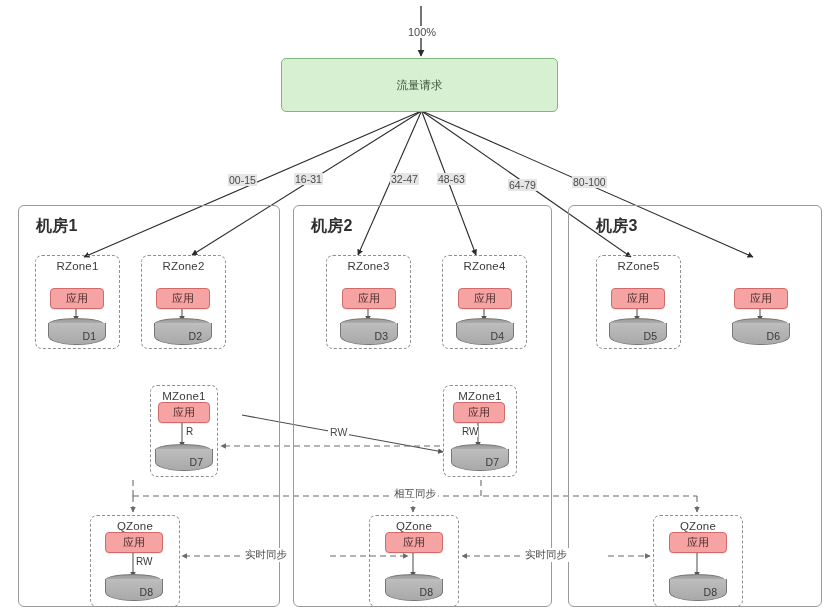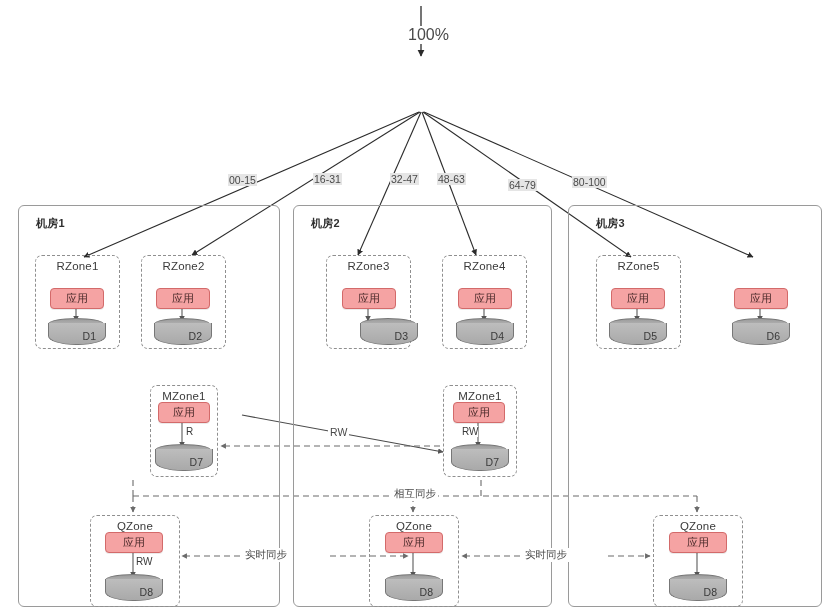--- a/index.html
+++ b/index.html
@@ -3,21 +3,21 @@
 <meta charset="utf-8">
 <style>
   html,body{margin:0;padding:0;background:#ffffff;}
   body{width:836px;height:612px;position:relative;overflow:hidden;
        font-family:"Liberation Sans","DejaVu Sans",sans-serif;
        color:#3b3b3b;-webkit-font-smoothing:antialiased;}
   #canvas{position:absolute;left:0;top:0;width:836px;height:612px;}
   svg.layer{position:absolute;left:0;top:0;width:836px;height:612px;pointer-events:none;}
 
   .dc{position:absolute;border:1px solid #9a9a9a;border-radius:6px;background:transparent;}
-  .dc-label{position:absolute;font-size:11px;font-weight:bold;color:#2f2f2f;letter-spacing:.3px;}
+  .dc-label{position:absolute;font-size:16px;font-weight:bold;color:#2f2f2f;letter-spacing:.3px;}
 
   .zone{position:absolute;border:1.4px dashed #8f8f8f;border-radius:7px;background:transparent;}
   .zone-title{position:absolute;width:100%;top:4px;left:0;text-align:center;
               font-size:11.5px;color:#3a3a3a;letter-spacing:.2px;}
 
   .app{position:absolute;height:19px;border:1px solid #d36a6a;border-radius:4px;
        background:#f5a3a3;display:flex;align-items:center;justify-content:center;
        font-size:11px;color:#4a2a2a;box-shadow:0 1px 0 rgba(0,0,0,.08);}
 
   .db{position:absolute;width:56px;height:28px;}
@@ -27,21 +27,21 @@
             border-radius:0 0 28px 28px/0 0 9px 9px;}
   .db .top{position:absolute;left:0;top:0;width:54px;height:10px;
            background:linear-gradient(180deg,#9c9c9c 0%,#c2c2c2 100%);
            border:1px solid #777;border-radius:50%;}
   .db .name{position:absolute;left:0;top:12px;width:48px;text-align:right;
             font-size:10.5px;color:#3a3a3a;}
 
   .edge-label{position:absolute;font-size:10.5px;color:#4a4a4a;background:#fff;
               padding:0 2px;white-space:nowrap;}
   .rw-label{position:absolute;font-size:10px;color:#3a3a3a;background:#fff;white-space:nowrap;}
-  .pct-label{position:absolute;font-size:16px;color:#4a4a4a;background:#fff;padding:0 2px;}
+  .pct-label{position:absolute;font-size:11px;color:#4a4a4a;background:#fff;padding:0 2px;}
   .split-label{position:absolute;font-size:10.5px;color:#4a4a4a;background:#e5e5e5;padding:0 1px;white-space:nowrap;}
 
   .gateway{position:absolute;border:1px solid #7fb77f;border-radius:5px;background:#d6f0d1;
            display:flex;align-items:center;justify-content:center;font-size:11.5px;color:#3e5c3e;}
 </style>
 </head>
 <body>
 
 <div id="canvas">
 
@@ -110,23 +110,24 @@
       <line x1="182" y1="421" x2="182" y2="447"></line>
       <line x1="478" y1="421" x2="478" y2="447"></line>
       <line x1="133" y1="551" x2="133" y2="577"></line>
       <line x1="413" y1="551" x2="413" y2="577"></line>
       <line x1="697" y1="551" x2="697" y2="577"></line>
     </g>
   </svg>
 
   <div class="pct-label" style="left:406px;top:26px;">100%</div>
 
+  <div class="gateway" style="left:281px;top:58px;width:275px;height:52px;">流量请求</div>
 
   <div class="split-label" style="left:228px;top:174px;">00-15</div>
-  <div class="split-label" style="left:313px;top:173px;">16-31</div>
+  <div class="split-label" style="left:294px;top:173px;">16-31</div>
   <div class="split-label" style="left:390px;top:173px;">32-47</div>
   <div class="split-label" style="left:437px;top:173px;">48-63</div>
   <div class="split-label" style="left:508px;top:179px;">64-79</div>
   <div class="split-label" style="left:572px;top:176px;">80-100</div>
 
   <div class="dc" style="left:18px;top:205px;width:260px;height:400px;"></div>
   <div class="dc-label" style="left:36px;top:216px;">机房1</div>
 
   <div class="zone" style="left:35px;top:255px;width:83px;height:92px;">
     <div class="zone-title">RZone1</div>
@@ -170,21 +171,21 @@
     <div class="name">D8</div>
   </div>
 
   <div class="dc" style="left:293px;top:205px;width:257px;height:400px;"></div>
   <div class="dc-label" style="left:311px;top:216px;">机房2</div>
 
   <div class="zone" style="left:326px;top:255px;width:83px;height:92px;">
     <div class="zone-title">RZone3</div>
   </div>
   <div class="app" style="left:342px;top:288px;width:52px;">应用</div>
-  <div class="db" style="left:340px;top:318px;margin-left:20px;">
+  <div class="db" style="left:340px;top:318px;">
     <div class="top"></div>
     <div class="body"></div>
     <div class="name">D3</div>
   </div>
 
   <div class="zone" style="left:442px;top:255px;width:83px;height:92px;">
     <div class="zone-title">RZone4</div>
   </div>
   <div class="app" style="left:458px;top:288px;width:52px;">应用</div>
   <div class="db" style="left:456px;top:318px;">

